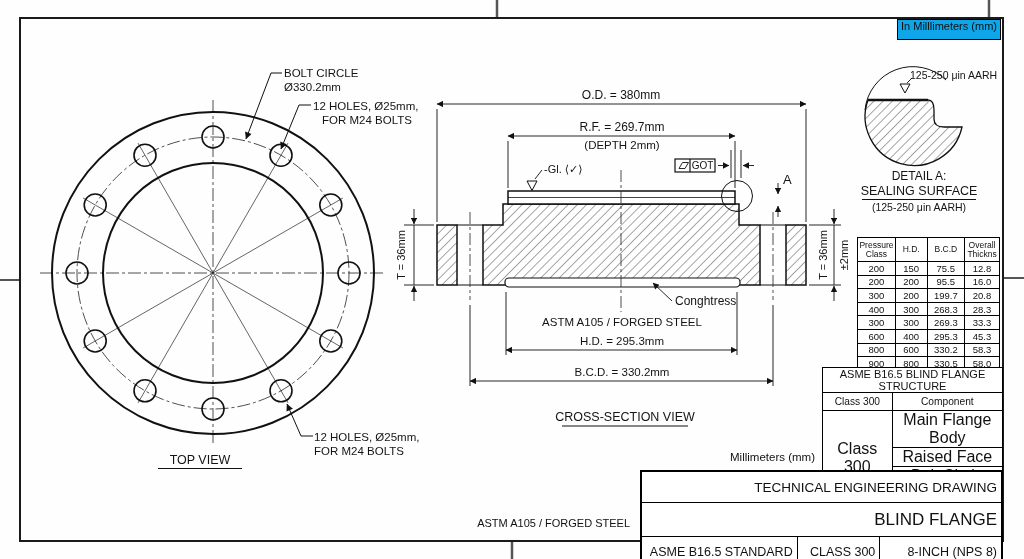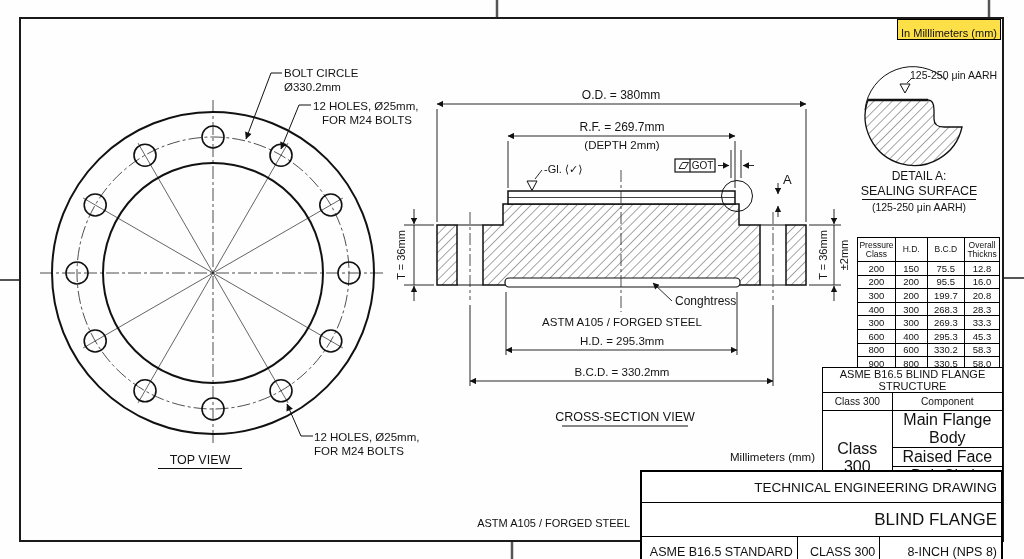--- a/index.html
+++ b/index.html
@@ -5,21 +5,21 @@
   html,body{margin:0;padding:0;background:#fff;}
   .sheet{position:relative;width:1024px;height:559px;background:#fefefe;overflow:hidden;
          font-family:"Liberation Sans", sans-serif;color:#111;}
   svg{position:absolute;left:0;top:0;}
   svg text{fill:#141414;font-family:"Liberation Sans", sans-serif;}
   .t10{font-size:10px;} .t10b{font-size:10.5px;} .t11{font-size:11px;} .t115{font-size:11.5px;}
   .t12{font-size:12px;} .t125{font-size:12.5px;} .t13{font-size:13px;}
   .mid{text-anchor:middle;}
   .ov{position:absolute;box-sizing:border-box;}
   .units-box{left:897px;top:19px;width:104px;height:21px;border:1.5px solid #000;
-             font-size:11px;display:flex;align-items:flex-end;justify-content:center;background:#fde047;}
+             font-size:11px;display:flex;align-items:flex-start;justify-content:center;background:#0ea5e9;}
   table{border-collapse:collapse;background:#fff;}
   
   .ptab{left:857px;top:237px;width:143px;}
   .ptab th,.ptab td{border:1px solid #000;text-align:center;padding:0;}
   .ptab th{font-size:8.5px;font-weight:normal;height:23px;line-height:1.05;}
   .ptab td{font-size:9.5px;height:12.6px;}
   .ptab col.c1{width:38px;} .ptab col.c2{width:32px;} .ptab col.c3{width:38px;} .ptab col.c4{width:35px;}
   
   .stab{left:822px;top:367px;width:181px;border:1.5px solid #000;}
   .stab th,.stab td{border:1px solid #000;text-align:center;font-weight:normal;padding:0;}

